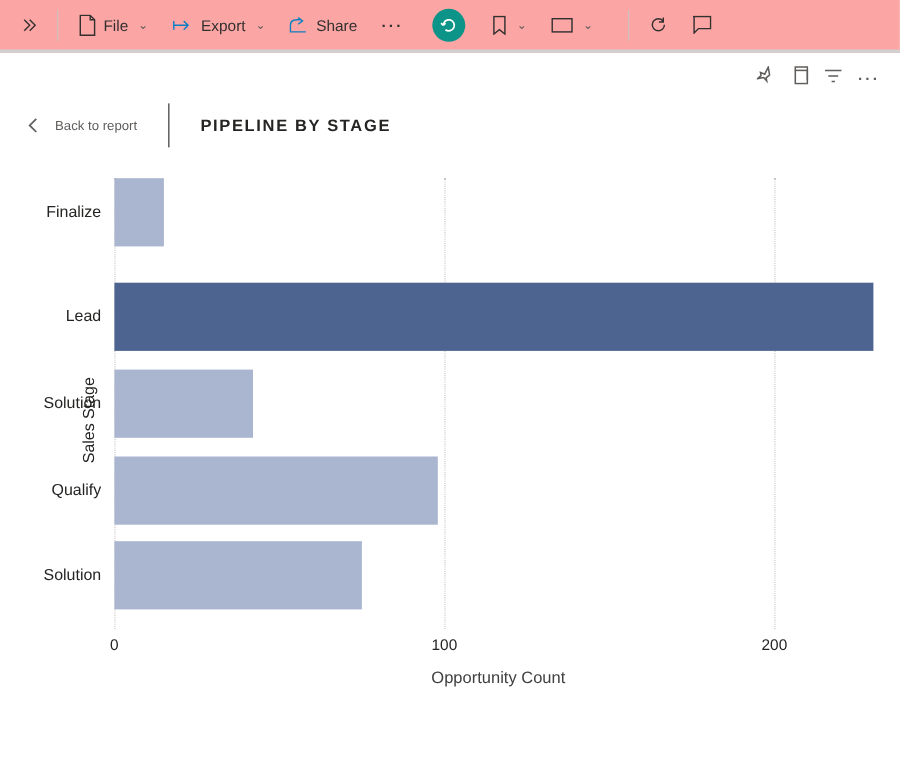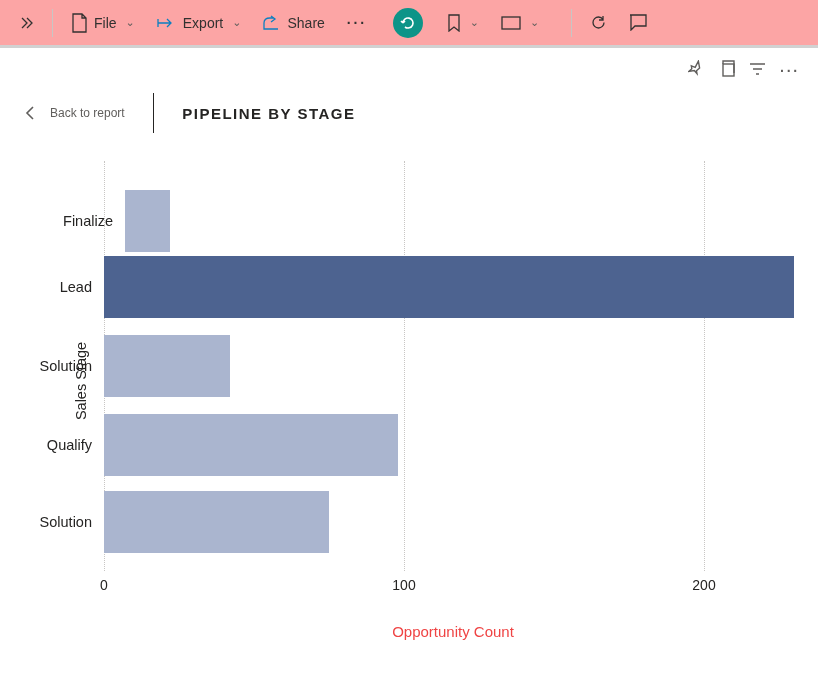--- a/index.html
+++ b/index.html
@@ -21,21 +21,21 @@
 .chart-wrap{padding:10px 16px 0 24px;position:relative}
 .plot{position:relative;height:440px;margin-left:80px}
 .ylab{position:absolute;left:-62px;top:50%;transform:translateY(-50%) rotate(-90deg);font-size:14.5px;color:#252423;white-space:nowrap}
 .grid{position:absolute;top:0;bottom:30px;width:0;border-left:1px dotted #c8c6c4}
 .bar-row{position:absolute;left:0;display:flex;align-items:center;height:62px}
 .bar-lab{position:absolute;right:calc(100% + 12px);font-size:14.5px;color:#252423;white-space:nowrap}
 .bar{height:100%;background:#aab5cf}
 .bar.hl{background:#4d6390}
 .xaxis{position:absolute;bottom:0;left:0;right:0;height:30px}
 .xtick{position:absolute;top:6px;font-size:14px;color:#252423;transform:translateX(-50%)}
-.xlab{text-align:center;font-size:15px;color:#ef4444;margin-top:22px;padding-left:80px}
+.xlab{text-align:center;font-size:15px;color:#404040;margin-top:6px;padding-left:80px}
 </style>
 </head>
 <body>
 
 <div class="toolbar">
   <div class="tb-btn">
     <span class="icon">
         <svg width="16" height="16" viewBox="0 0 16 16">
           <path d="M4 3l5 5-5 5M9 3l5 5-5 5"></path>
         </svg>
@@ -152,21 +152,21 @@
   <div class="plot" id="plot">
     <div class="ylab">Sales Stage</div>
     <div class="xaxis" id="xaxis">
         <div class="xtick" style="left: 0px;">0</div>
         <div class="xtick" style="left: 300px;">100</div>
         <div class="xtick" style="left: 600px;">200</div>
       </div>
   <div class="grid" style="left: 0px;"></div>
       <div class="grid" style="left: 300px;"></div>
       <div class="grid" style="left: 600px;"></div>
-      <div class="bar-row" style="top: 29px; margin-left: 21px;">
+      <div class="bar-row" style="top: 0;">
         <div class="bar-lab">Finalize</div>
         <div class="bar" style="width: 45px;"></div>
       </div>
       <div class="bar-row" style="top: 95.3333px;">
         <div class="bar-lab">Lead</div>
         <div class="bar hl" style="width: 690px;"></div>
       </div>
       <div class="bar-row" style="top: 174px;">
         <div class="bar-lab">Solution</div>
         <div class="bar" style="width: 126px;"></div>

